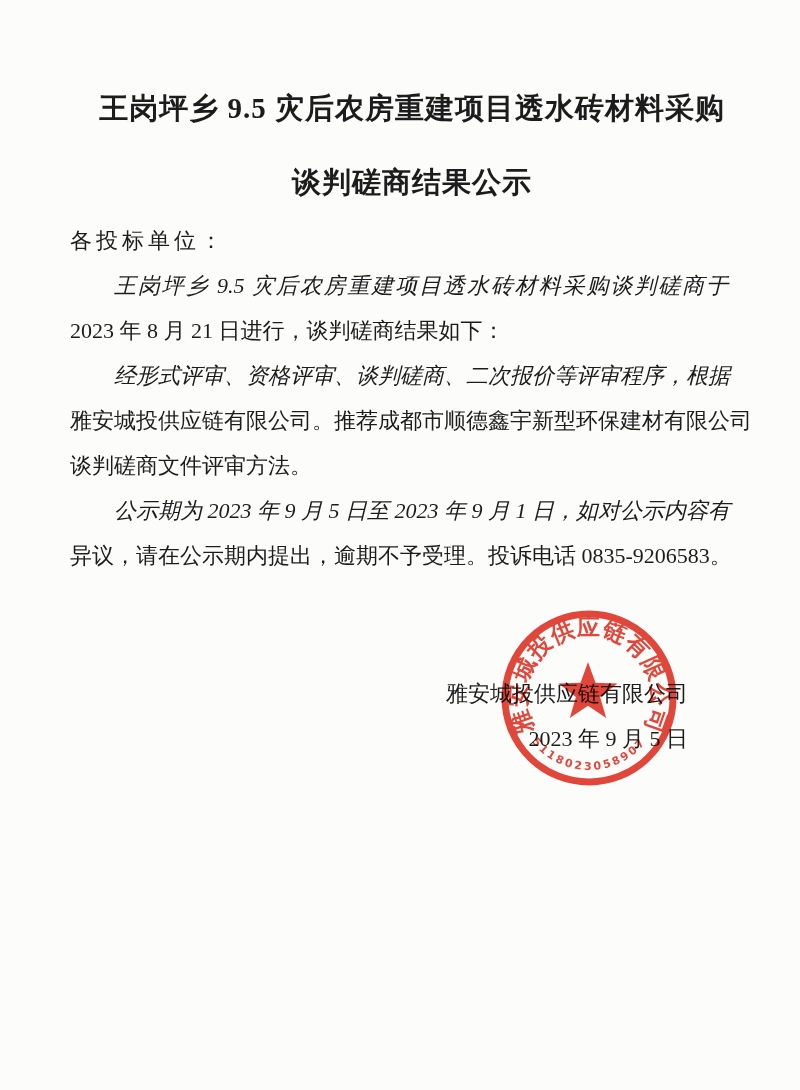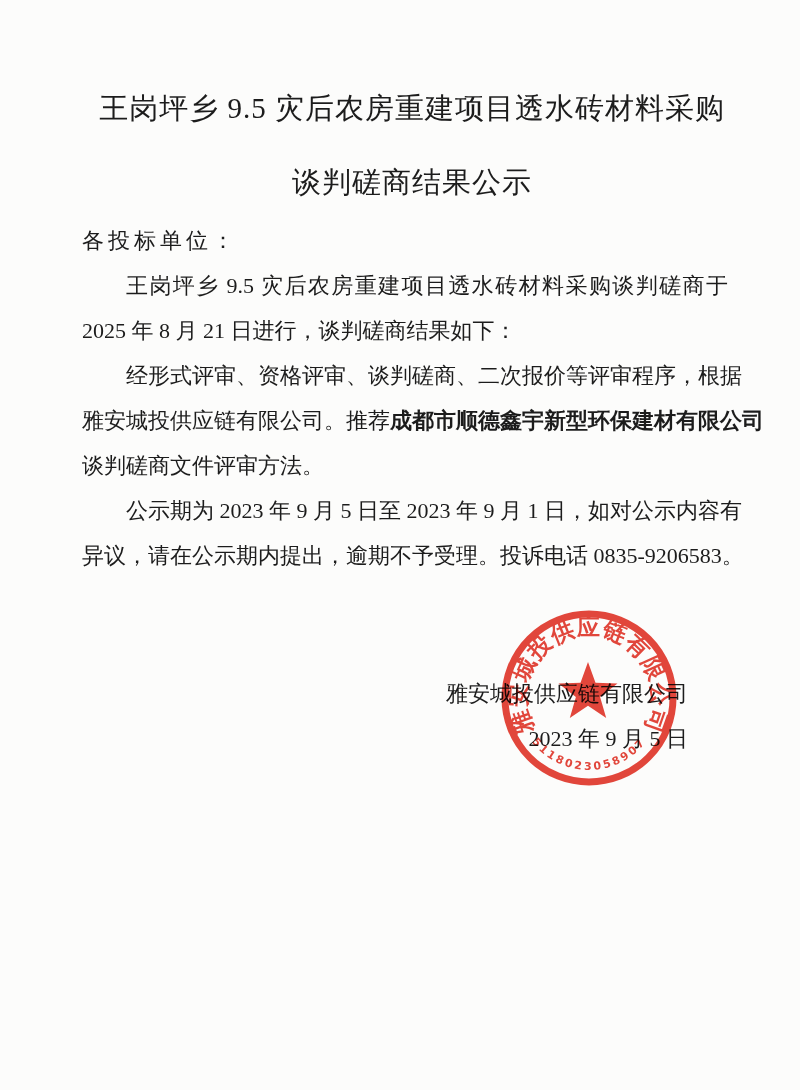--- a/index.html
+++ b/index.html
@@ -9,43 +9,43 @@
     position:relative;
     overflow:hidden;
     font-family:"Liberation Serif","DejaVu Serif",serif;
     color:#1c1c1c;
   }
   .page{position:absolute;inset:0;}
   
   .title{
     position:absolute;top:90px;left:0;right:0;
     text-align:center;
-    font-weight:400;
+    font-weight:700;
     font-size:29px;
     letter-spacing:1px;
     line-height:36px;
     margin:0;
     padding-left:24px;
   }
   .title-line{display:block;white-space:nowrap;}
   .title-line2{margin-top:38px;}
   
   .body{
     position:absolute;
-    left:82px;right:72px;top:218px;
+    left:70px;right:72px;top:218px;
     font-size:22px;
     line-height:45px;
   }
   .body p{margin:0;white-space:nowrap;}
   .salutation{letter-spacing:4px;}
-  .indent{padding-left:44px;}
+  .indent{padding-left:44px;font-style:italic;}
   .stretch{text-align:justify;text-align-last:justify;}
   .company-bold{
     font-family:"DejaVu Sans","Liberation Sans",sans-serif;
-    font-weight:700;
+    font-weight:400;
     margin-top:40px;
   }
   
   .signature{
     position:absolute;
     top:671px;right:112px;
     text-align:right;
     font-size:22px;
     line-height:45px;
     z-index:1;
@@ -84,21 +84,21 @@
 
   <h1 class="title">
     <span class="title-line">王岗坪乡 9.5 灾后农房重建项目透水砖材料采购</span>
     <span class="title-line title-line2">谈判磋商结果公示</span>
   </h1>
 
   <div class="body">
     <p class="salutation">各投标单位：</p>
 
     <p class="line indent stretch">王岗坪乡 9.5 灾后农房重建项目透水砖材料采购谈判磋商于</p>
-    <p class="line">2025 年 8 月 21 日进行，谈判磋商结果如下：</p>
+    <p class="line">2023 年 8 月 21 日进行，谈判磋商结果如下：</p>
 
     <p class="line indent stretch">经形式评审、资格评审、谈判磋商、二次报价等评审程序，根据</p>
     <p class="line stretch"><span>雅安城投供应链有限公司。推荐</span><span class="company-bold">成都市顺德鑫宇新型环保建材有限公司</span></p>
     <p class="line">谈判磋商文件评审方法。</p>
 
     <p class="line indent stretch">公示期为 2023 年 9 月 5 日至 2023 年 9 月 1 日，如对公示内容有</p>
     <p class="line">异议，请在公示期内提出，逾期不予受理。投诉电话 0835-9206583。</p>
   </div>
 
   <div class="signature">

